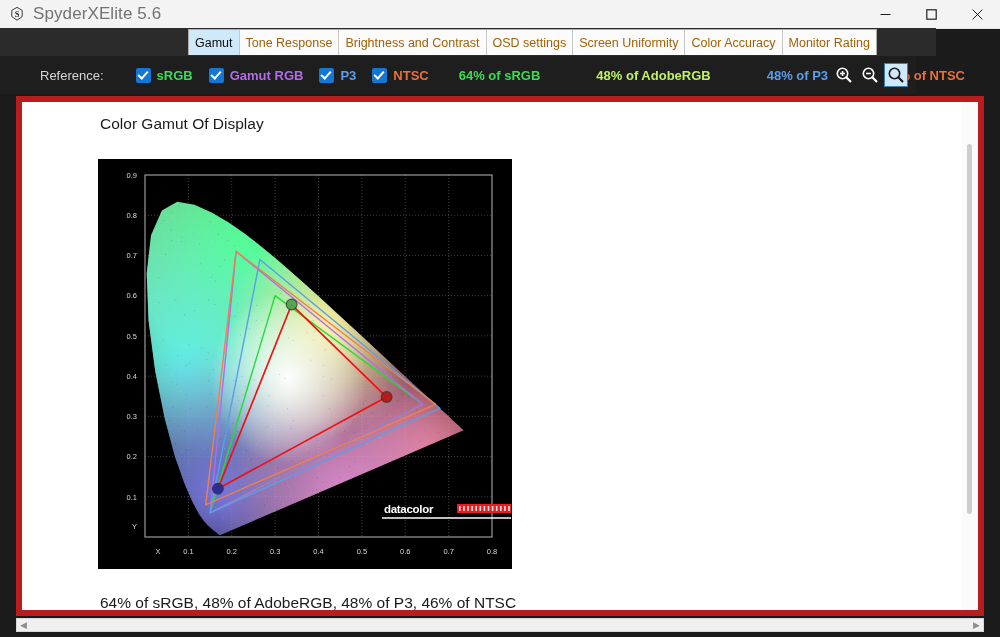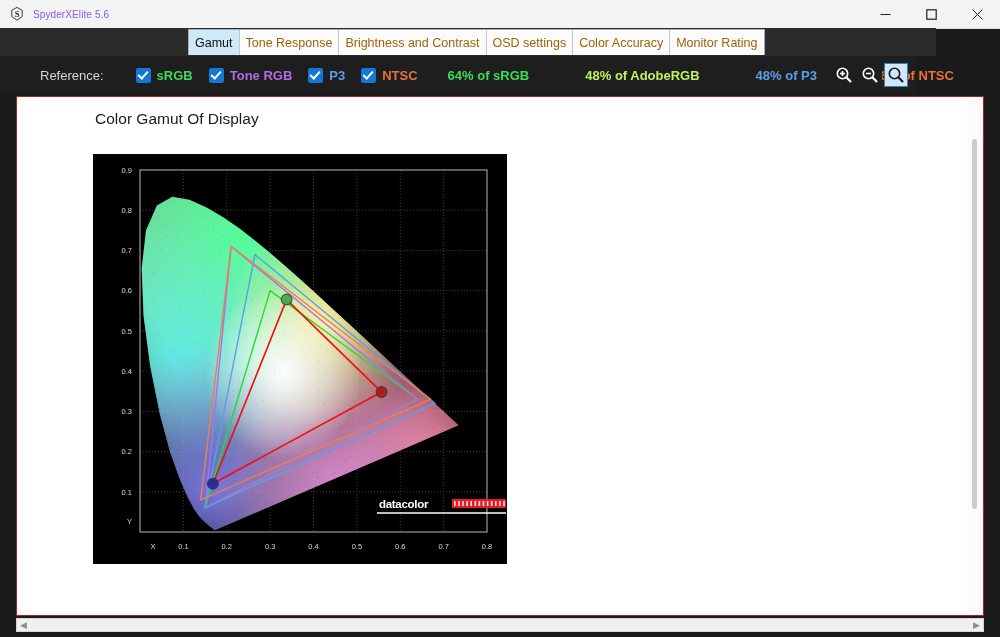--- a/index.html
+++ b/index.html
@@ -34,22 +34,22 @@
     border-bottom: 1px solid #e3e3e3;
   }
   .app-icon {
     width: 16px; height: 16px;
     margin-left: 9px;
     margin-right: 8px;
     position: relative;
     flex: 0 0 auto;
   }
   .title-text {
-    font-size: 10px;
-    color: #8b5cf6;
+    font-size: 17px;
+    color: #737373;
     letter-spacing: 0.1px;
   }
   .win-controls {
     position: absolute;
     right: 0; top: 0;
     height: 28px;
     display: flex;
   }
   .win-btn {
     width: 46px; height: 28px;
@@ -168,21 +168,21 @@
   }
 
   
   .content {
     position: absolute;
     left: 16px;
     top: 96px;
     width: 968px;
     height: 520px;
     background: #ffffff;
-    border: 1px solid #b91c1c;
+    border: 6px solid #b91c1c;
     box-sizing: border-box;
     overflow: hidden;
   }
   .panel-title {
     position: absolute;
     left: 78px;
     top: 13px;
     font-size: 15.5px;
     color: #1b1b1b;
   }
@@ -285,38 +285,41 @@
         <div class="tab">
           <span>Tone Response</span>
         </div>
         <div class="tab">
           <span>Brightness and Contrast</span>
         </div>
         <div class="tab">
           <span>OSD settings</span>
         </div>
         <div class="tab">
+          <span>Screen Uniformity</span>
+        </div>
+        <div class="tab">
           <span>Color Accuracy</span>
         </div>
         <div class="tab">
           <span>Monitor Rating</span>
         </div>
       </div>
   </div>
 
   <div class="refbar">
     <span class="ref-label">Reference:</span>
     <div id="ref-items" style="display:flex;align-items:center;padding-left:20px;">
         <div class="ref-item">
           <div class="cbox"></div>
           <span class="ref-name" style="color: rgb(61, 219, 85);">sRGB</span>
         </div>
         <div class="ref-item">
           <div class="cbox"></div>
-          <span class="ref-name" style="color: rgb(180, 107, 232);">Tone RGB</span>
+          <span class="ref-name" style="color: rgb(180, 107, 232);">Gamut RGB</span>
         </div>
         <div class="ref-item">
           <div class="cbox"></div>
           <span class="ref-name" style="color: rgb(90, 159, 232);">P3</span>
         </div>
         <div class="ref-item">
           <div class="cbox"></div>
           <span class="ref-name" style="color: rgb(232, 112, 58);">NTSC</span>
         </div>
       </div>
@@ -1184,20 +1187,21 @@
             <rect x="405.1" y="346" width="1.6" height="5" fill="#ffffff" opacity="0.85"></rect>
             <rect x="409.2" y="346" width="1.6" height="5" fill="#ffffff" opacity="0.85"></rect>
             <rect x="413.3" y="346" width="1.6" height="5" fill="#ffffff" opacity="0.85"></rect>
             <rect x="417.4" y="346" width="1.6" height="5" fill="#ffffff" opacity="0.85"></rect>
             <rect x="421.5" y="346" width="1.6" height="5" fill="#ffffff" opacity="0.85"></rect>
             <line x1="283" y1="358" x2="426" y2="358" stroke="#ffffff" stroke-width="1.4"></line>
           </g>
         </svg>
     </div>
 
+    <div class="caption">64% of sRGB, 48% of AdobeRGB, 48% of P3, 46% of NTSC</div>
 
     <div class="vscroll">
       <div class="vthumb"></div>
     </div>
   </div>
 
   <div class="hscroll">
     <span class="harrow">◀</span>
     <span class="harrow">▶</span>
   </div>

